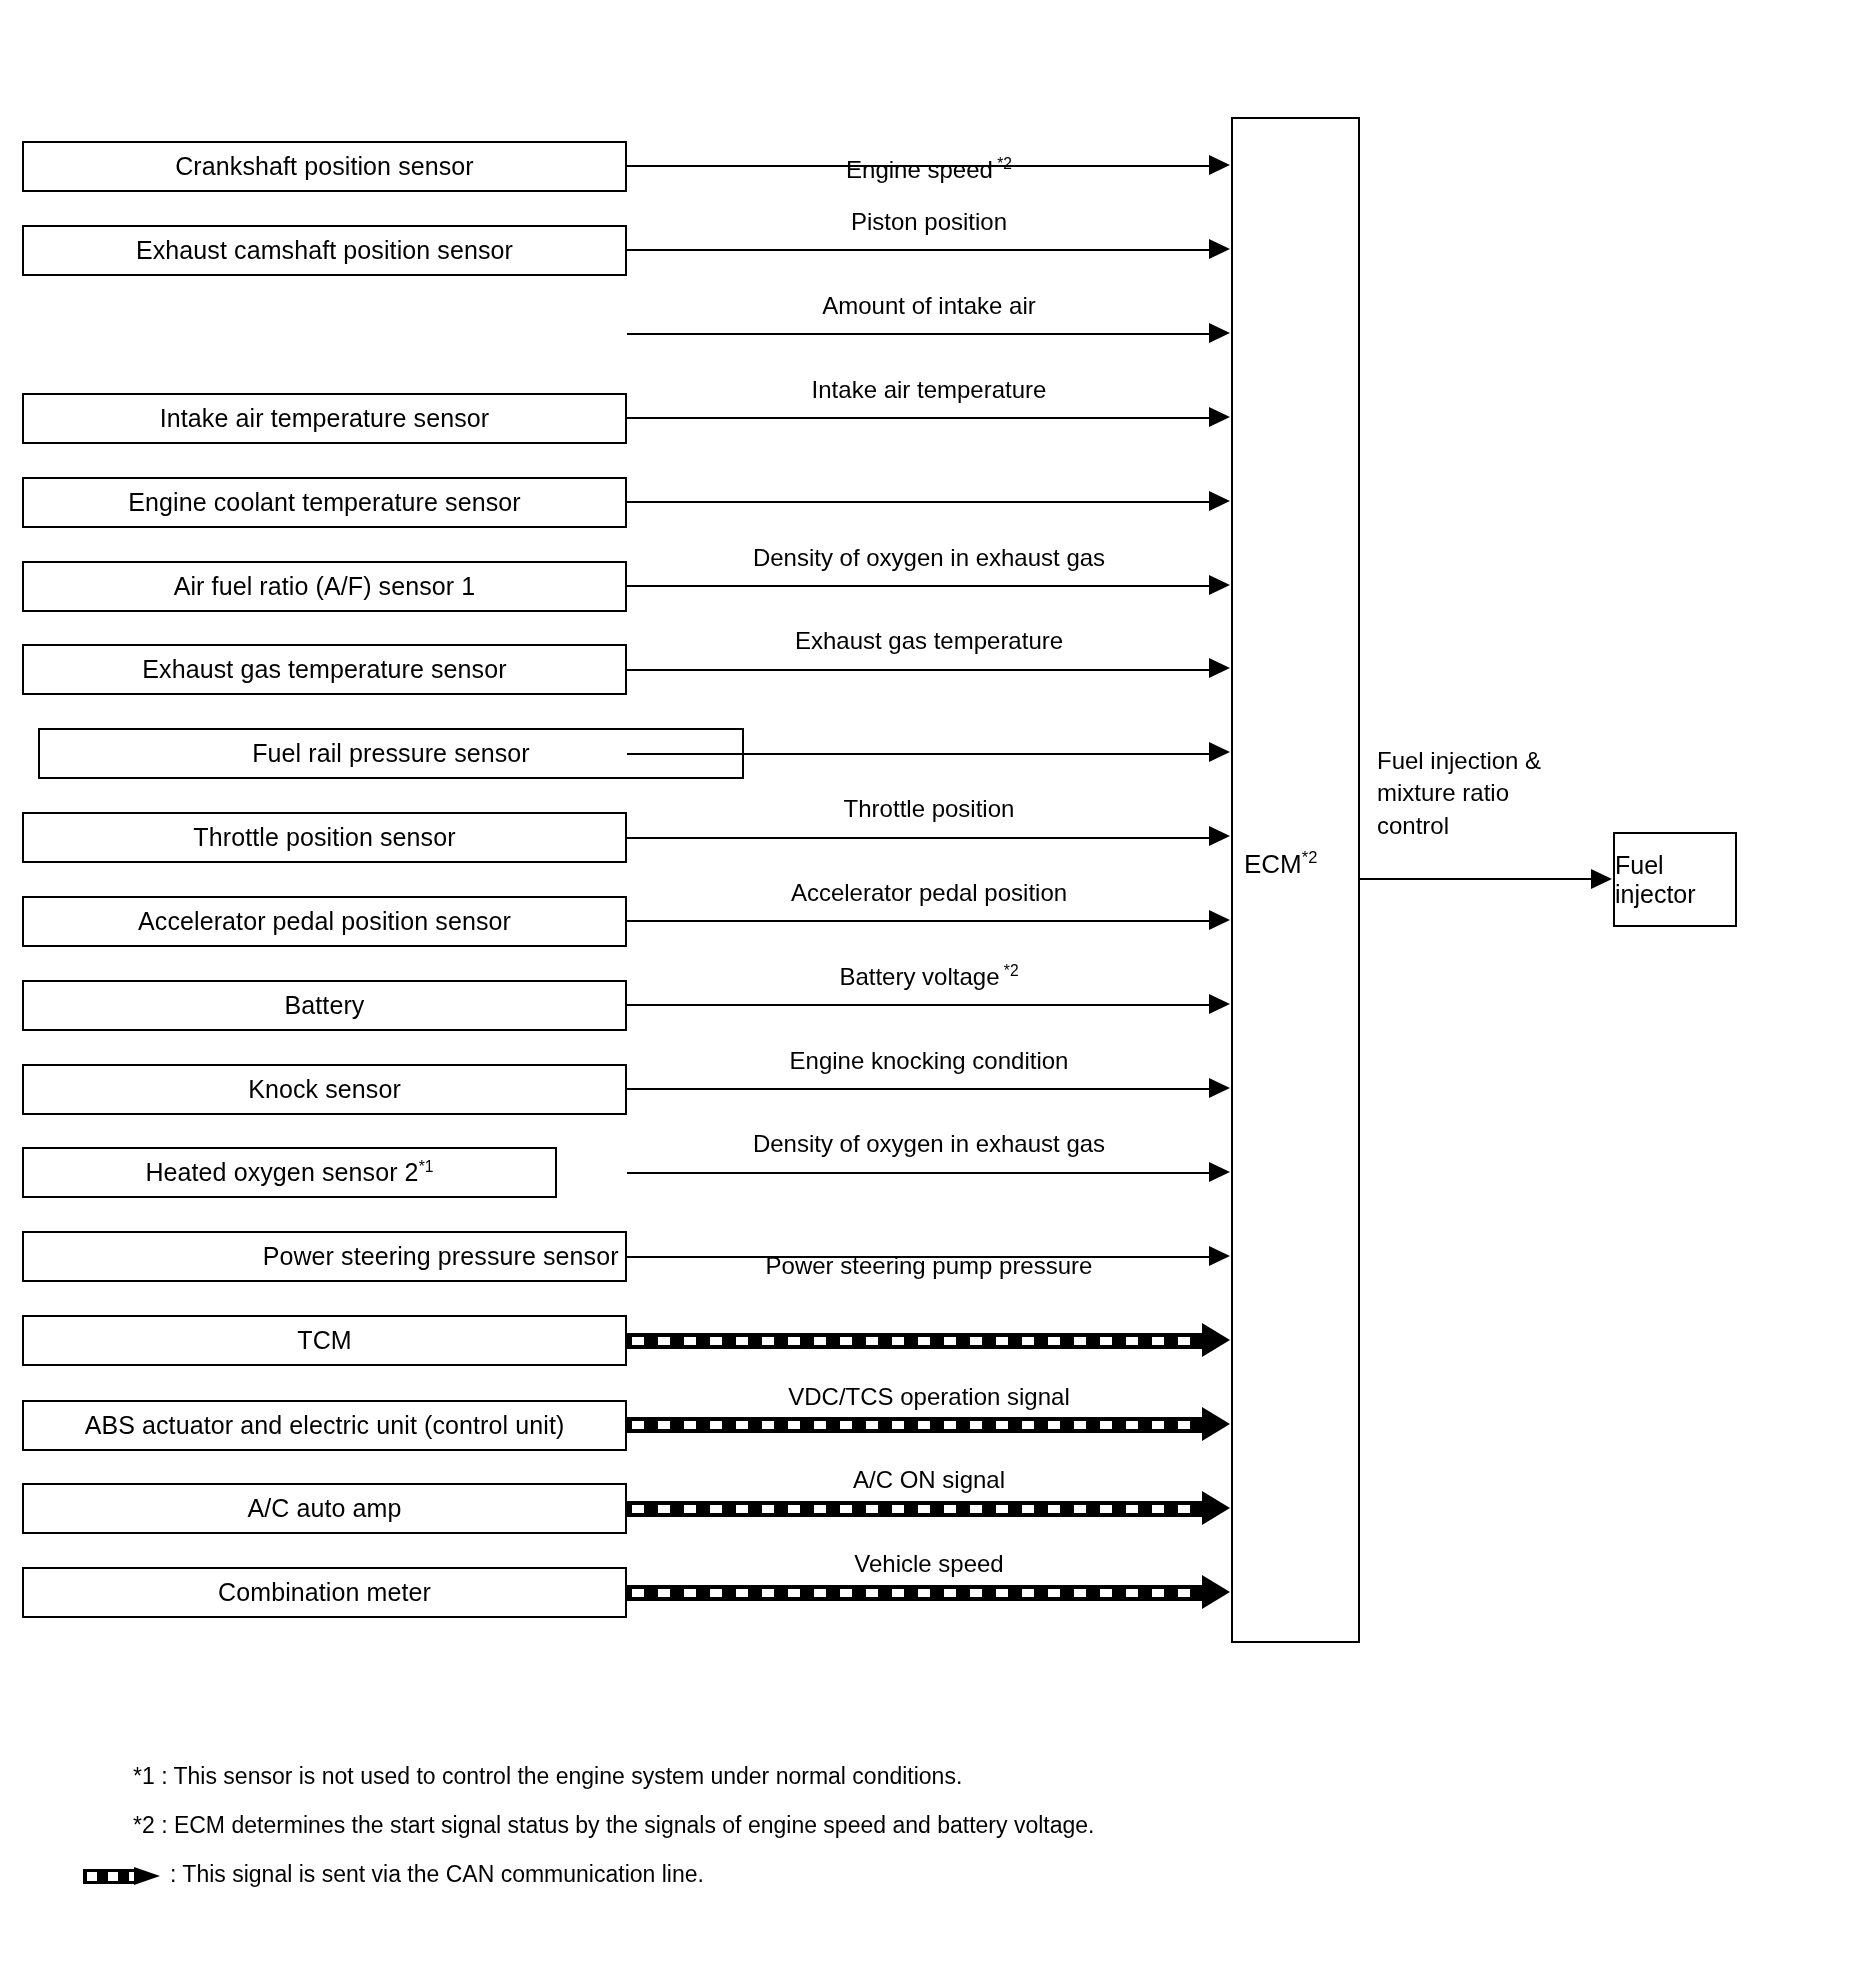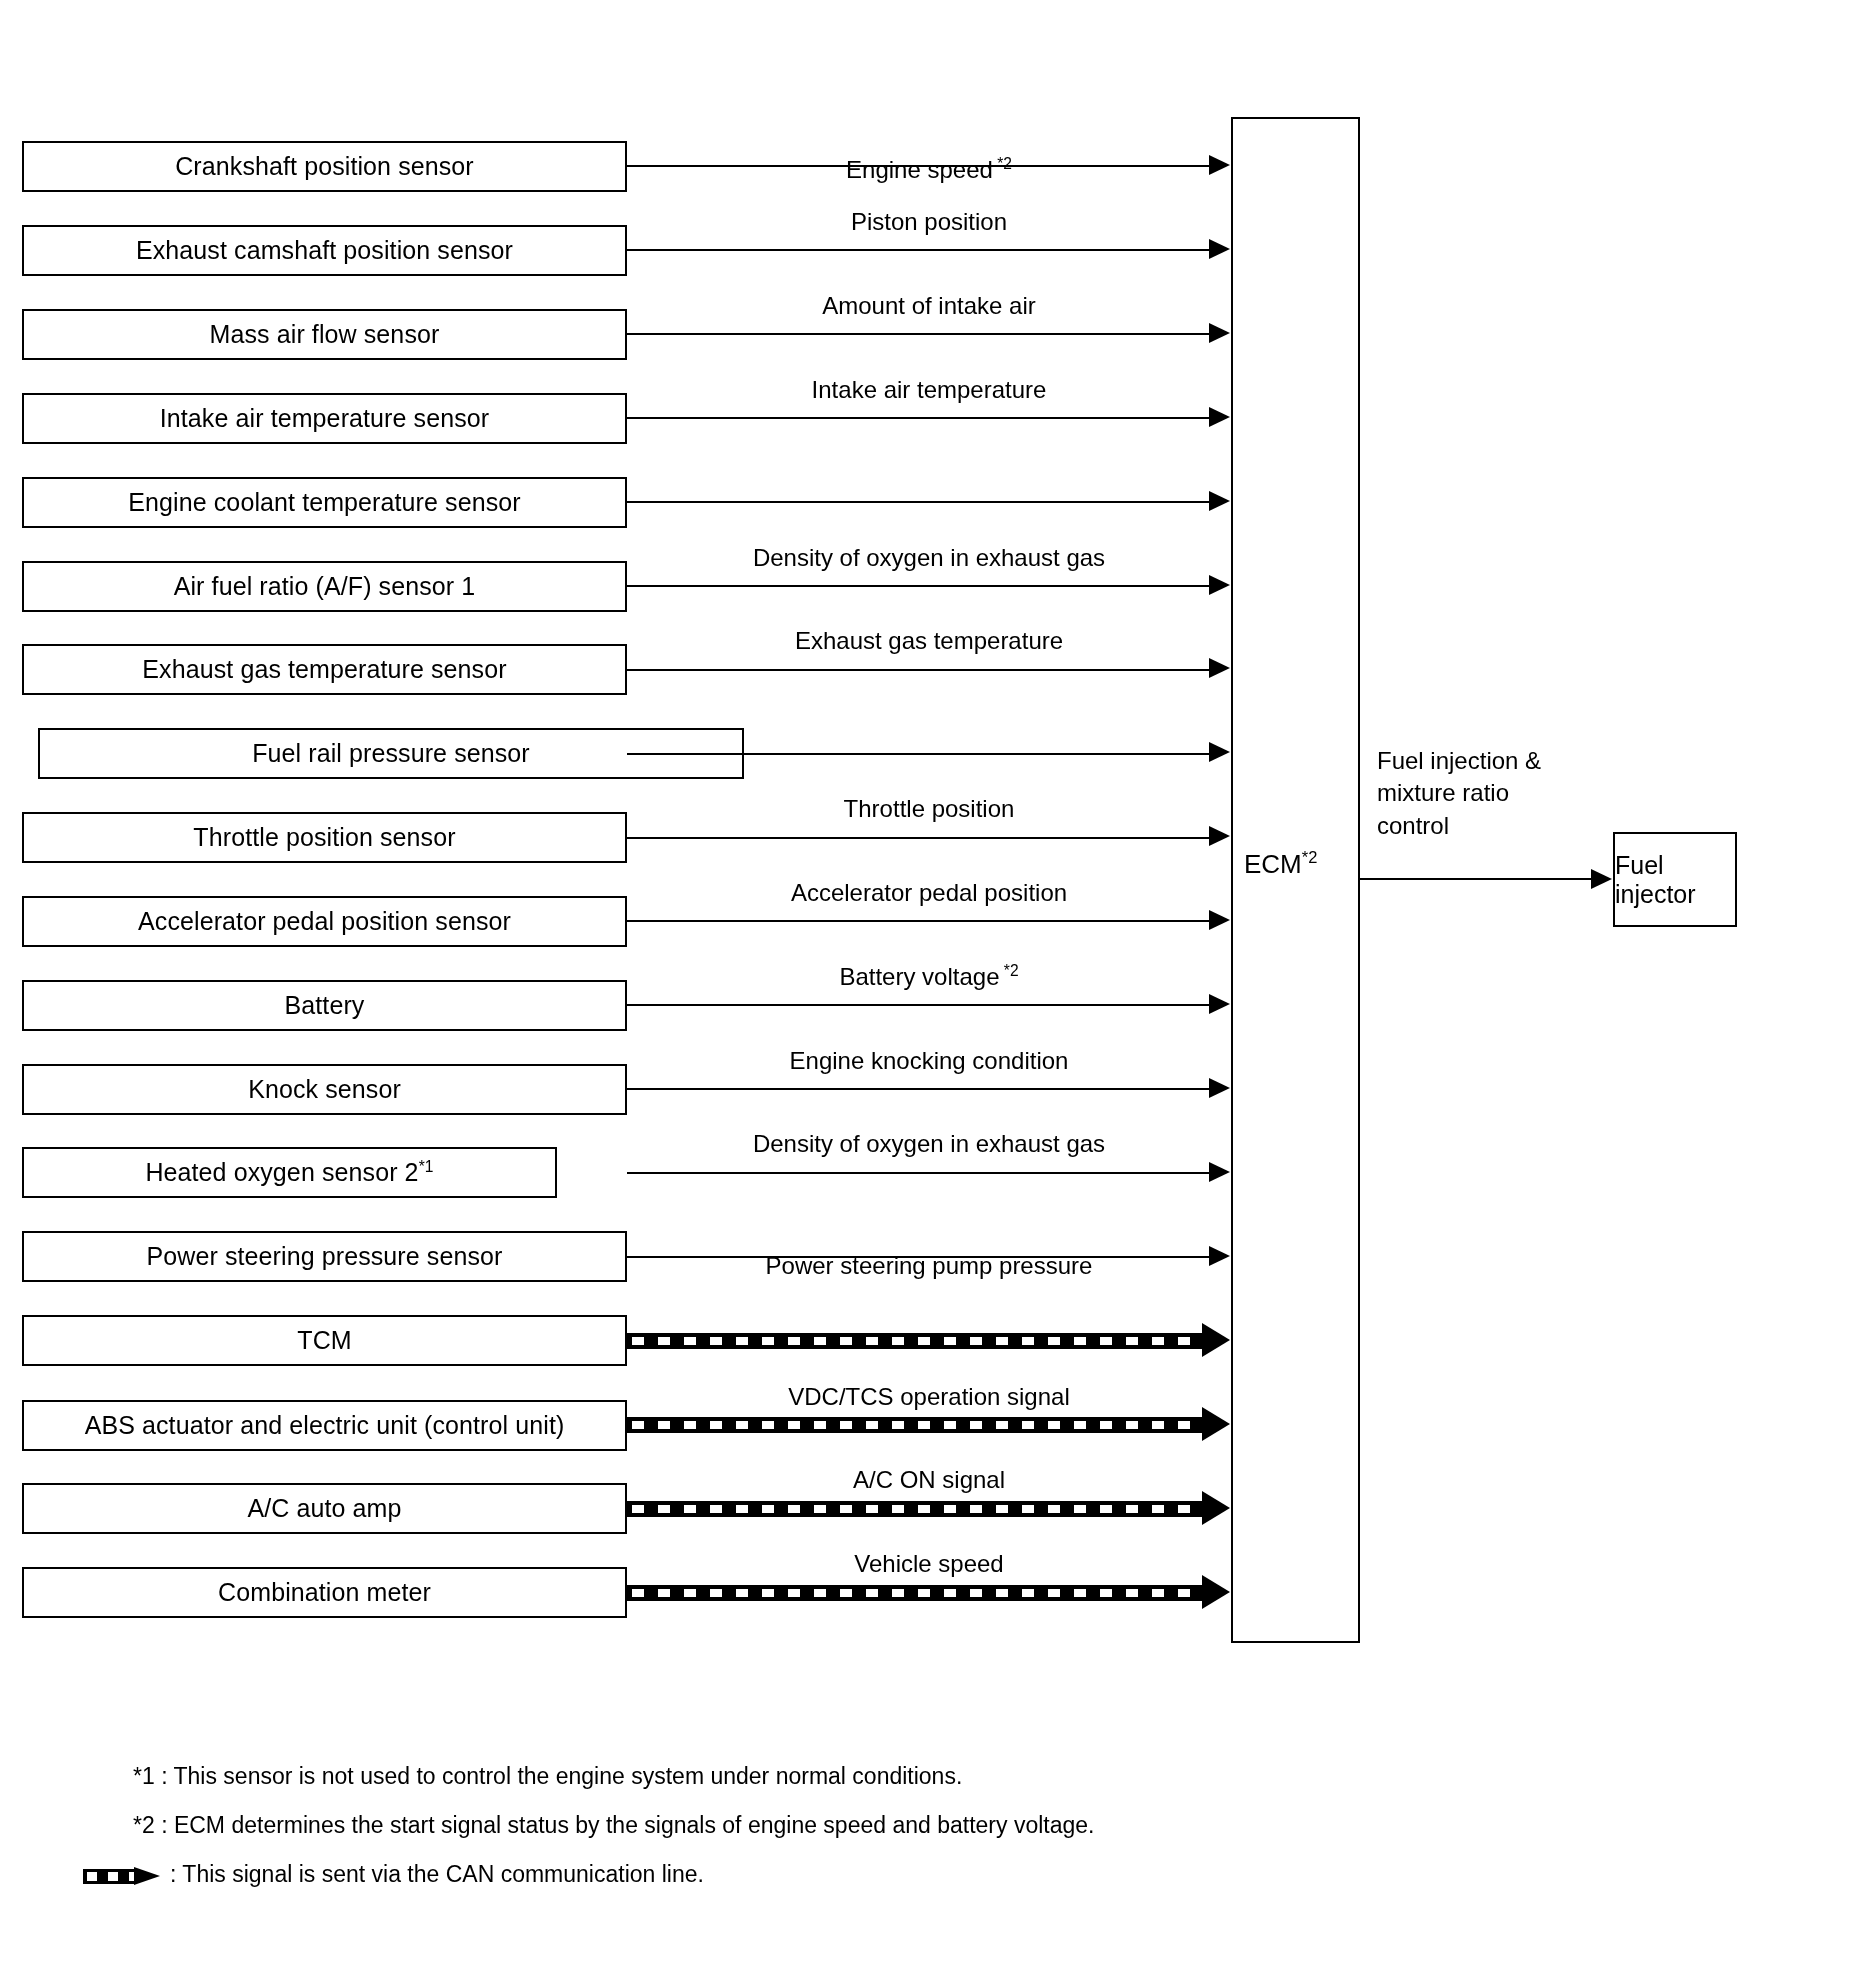--- a/index.html
+++ b/index.html
@@ -210,23 +210,20 @@
     </div>
     <div class="sig-line" style="left:627px;top:165px;width:583px;"></div>
     <div class="sig-head" style="left:1209px;top:155px;"></div>
     <div class="sig-label" style="left:516px;top:124px;width:826px;margin-top:32px;">Engine speed<span class="sup"> *2</span></div>
     <div class="node-box" style="left:22px;top:225px;width:605px;height:51px;">
       <span>Exhaust camshaft position sensor</span>
     </div>
     <div class="sig-line" style="left:627px;top:249px;width:583px;"></div>
     <div class="sig-head" style="left:1209px;top:239px;"></div>
     <div class="sig-label" style="left:516px;top:208px;width:826px;">Piston position</div>
-    <div class="node-box" style="left:22px;top:309px;width:605px;height:51px;">
-      <span>Mass air flow sensor</span>
-    </div>
     <div class="sig-line" style="left:627px;top:333px;width:583px;"></div>
     <div class="sig-head" style="left:1209px;top:323px;"></div>
     <div class="sig-label" style="left:516px;top:292px;width:826px;">Amount of intake air</div>
     <div class="node-box" style="left:22px;top:393px;width:605px;height:51px;">
       <span>Intake air temperature sensor</span>
     </div>
     <div class="sig-line" style="left:627px;top:417px;width:583px;"></div>
     <div class="sig-head" style="left:1209px;top:407px;"></div>
     <div class="sig-label" style="left:516px;top:376px;width:826px;">Intake air temperature</div>
     <div class="node-box" style="left:22px;top:477px;width:605px;height:51px;">
@@ -274,21 +271,21 @@
     </div>
     <div class="sig-line" style="left:627px;top:1088px;width:583px;"></div>
     <div class="sig-head" style="left:1209px;top:1078px;"></div>
     <div class="sig-label" style="left:516px;top:1047px;width:826px;">Engine knocking condition</div>
     <div class="node-box" style="left:22px;top:1147px;width:535px;height:51px;">
       <span>Heated oxygen sensor 2<span class="sup">*1</span></span>
     </div>
     <div class="sig-line" style="left:627px;top:1172px;width:583px;"></div>
     <div class="sig-head" style="left:1209px;top:1162px;"></div>
     <div class="sig-label" style="left:516px;top:1130px;width:826px;">Density of oxygen in exhaust gas</div>
-    <div class="node-box" style="left:22px;top:1231px;width:605px;height:51px;">
+    <div class="node-box" style="left:22px;top:1231px;width:605px;height:51px;justify-content:flex-end;">
       <span>Power steering pressure sensor</span>
     </div>
     <div class="sig-line" style="left:627px;top:1256px;width:583px;"></div>
     <div class="sig-head" style="left:1209px;top:1246px;"></div>
     <div class="sig-label" style="left:516px;top:1252px;width:826px;">Power steering pump pressure</div>
     <div class="node-box" style="left:22px;top:1315px;width:605px;height:51px;">
       <span>TCM</span>
     </div>
     <div class="can-bar" style="left:627px;top:1333px;width:575px;">
       <span class="dash-strip"></span>

